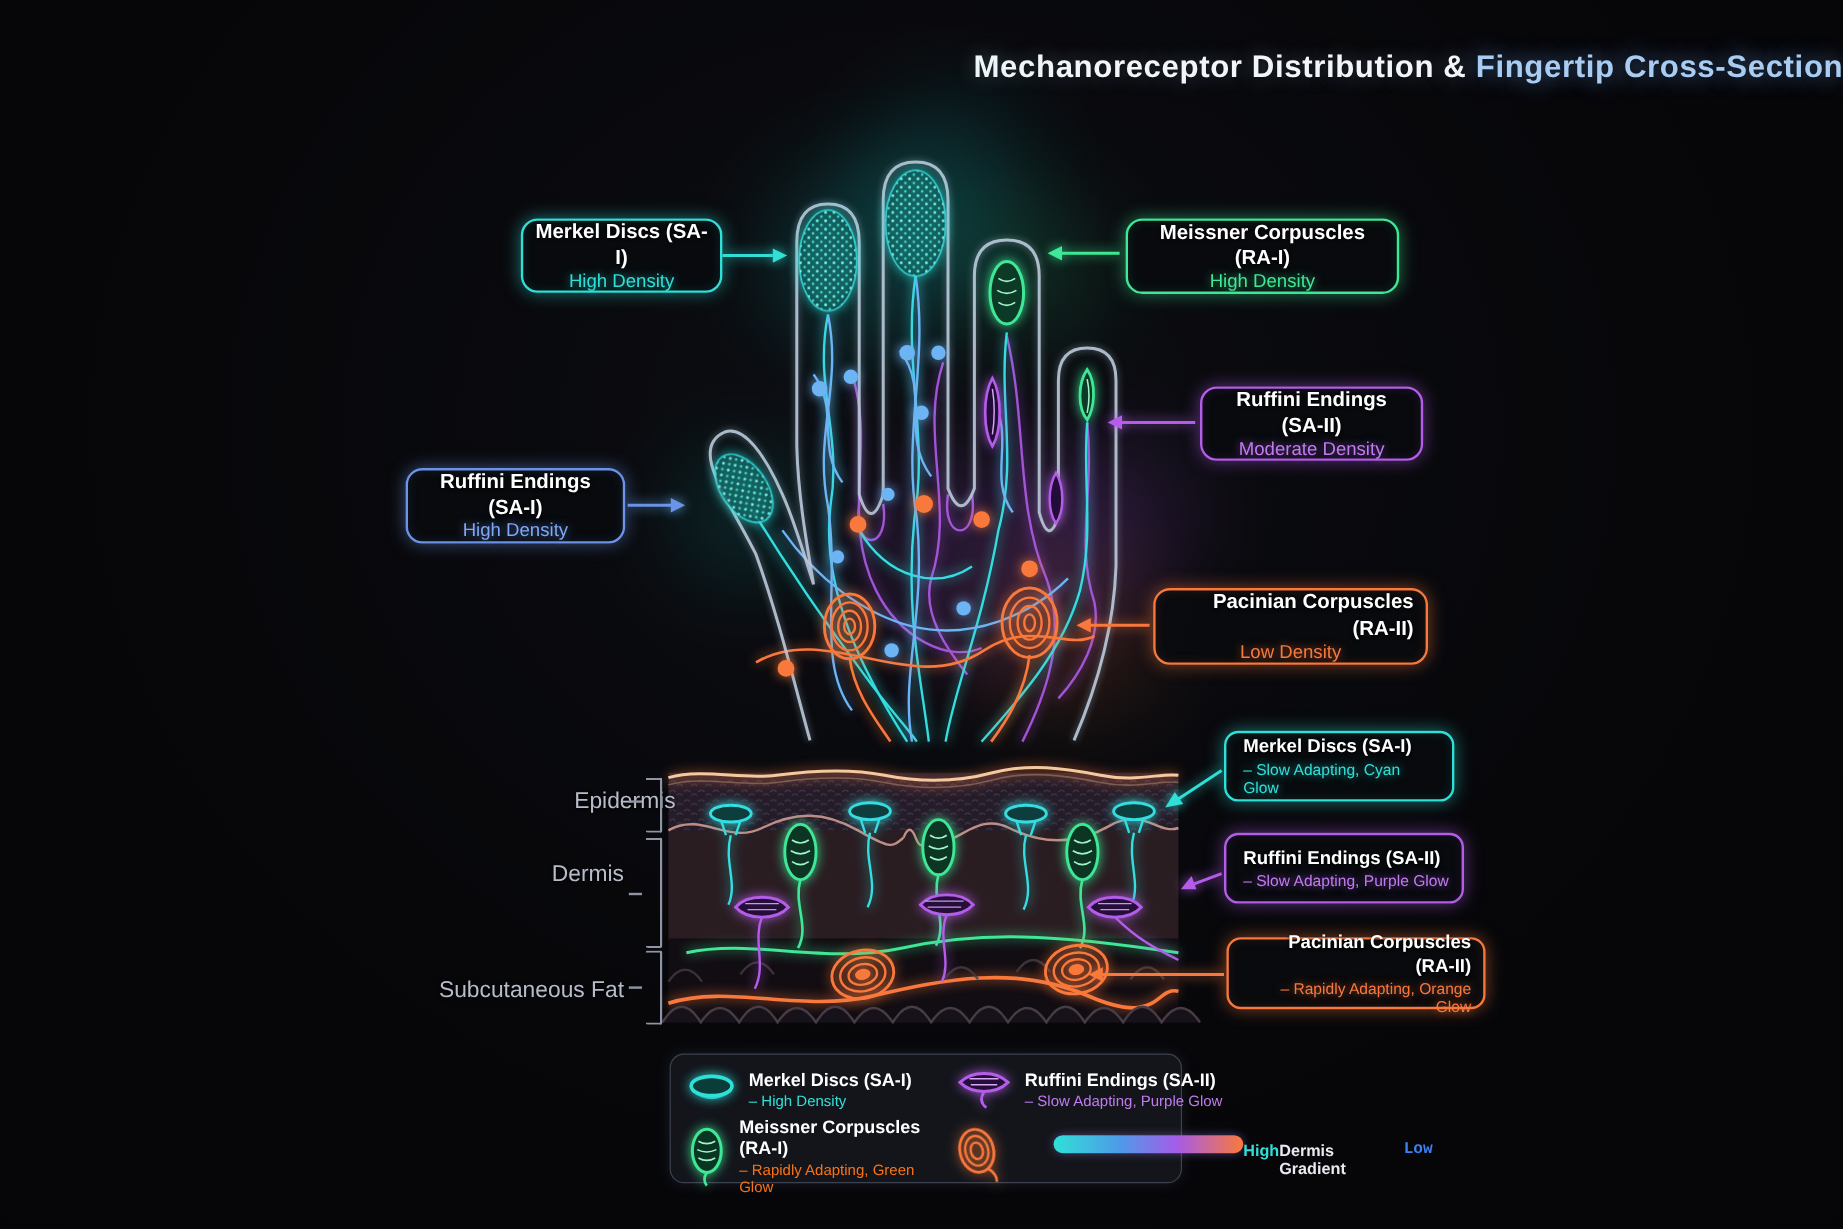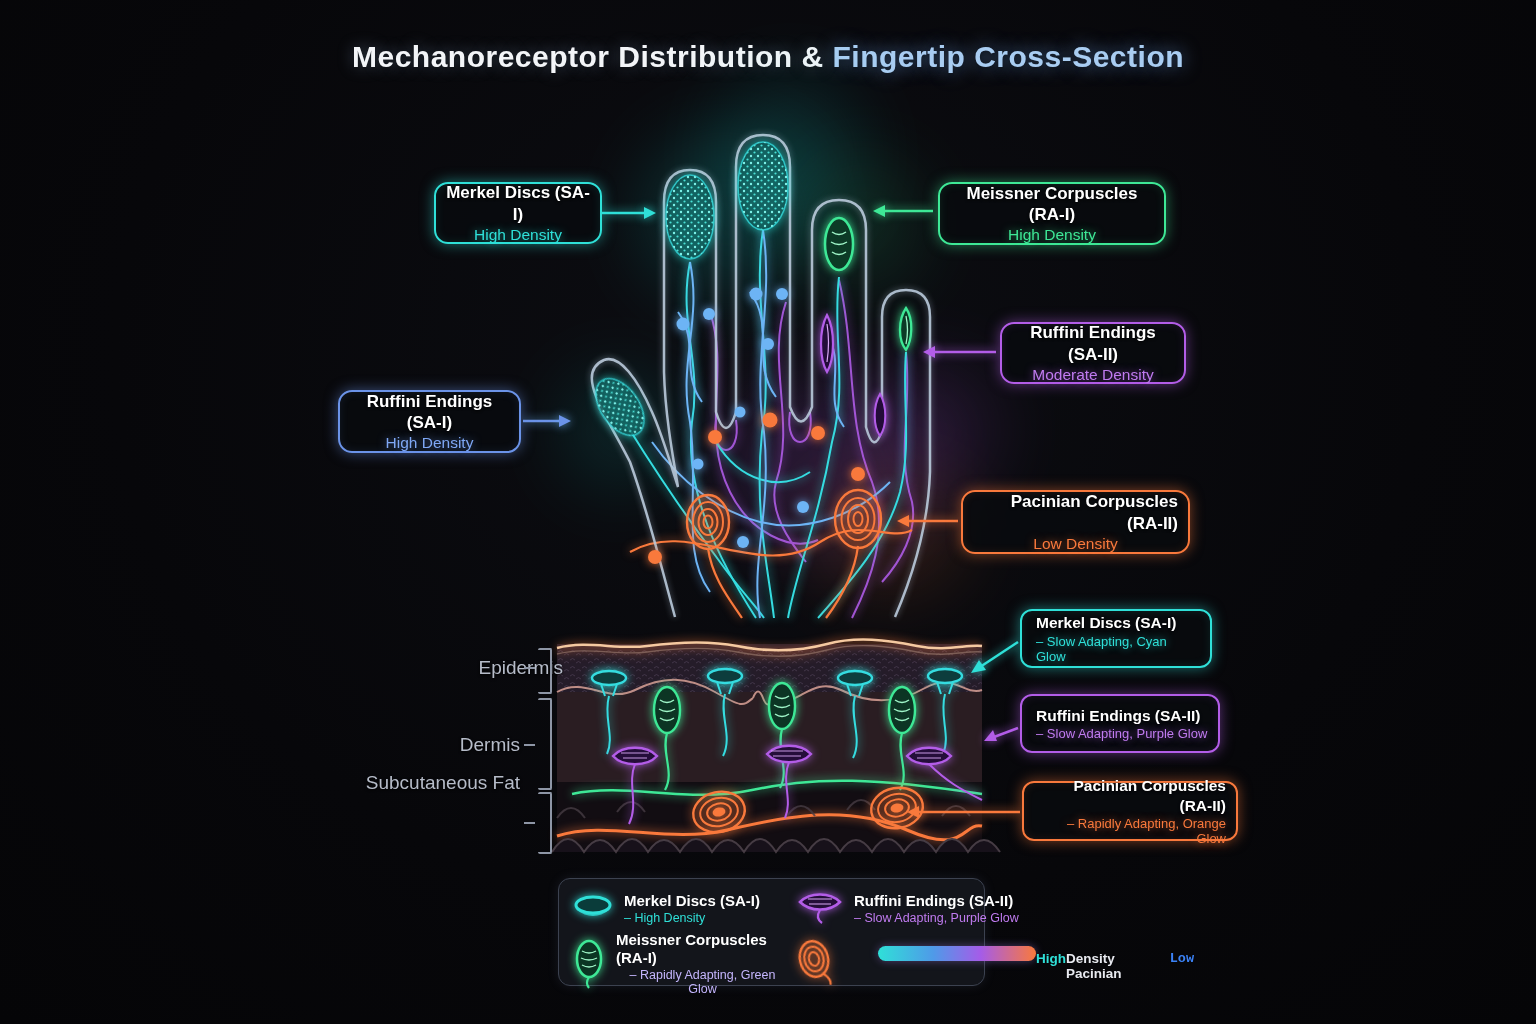--- a/index.html
+++ b/index.html
@@ -1,21 +1,21 @@
 <!DOCTYPE html>
 <html><head>
 <meta charset="utf-8">
 <style>
   html,body{margin:0;padding:0;background:#07070a;}
   #stage{position:relative;width:1536px;height:1024px;overflow:hidden;
          background:radial-gradient(ellipse at 50% 35%, #0c0d12 0%, #07070a 60%, #050507 100%);
          font-family:"Liberation Sans", sans-serif;}
   
-  .title{position:absolute;top:40px;left:0;width:100%;text-align:center;
-         font-size:30px;font-weight:700;color:#f3f5f8;letter-spacing:.5px;
+  .title{position:absolute;top:40px;left:0;width:100%;text-align:right;
+         font-size:26px;font-weight:700;color:#f3f5f8;letter-spacing:.5px;
          text-shadow:0 0 16px rgba(170,200,240,.35),0 2px 4px rgba(0,0,0,.8);}
   .title .accent{color:#a9cdf2;text-shadow:0 0 18px rgba(120,170,240,.65),0 2px 4px rgba(0,0,0,.8);}
   
   .blob{position:absolute;border-radius:50%;filter:blur(36px);pointer-events:none;}
   
   .callout{position:absolute;border-radius:14px;background:rgba(8,10,14,.86);
            display:flex;flex-direction:column;justify-content:center;align-items:center;
            text-align:center;padding:6px 10px;box-sizing:border-box;}
   .callout .t{color:#ffffff;font-weight:700;font-size:17px;line-height:1.25;
               text-shadow:0 1px 3px rgba(0,0,0,.9);}
@@ -40,21 +40,21 @@
   .dash{position:absolute;height:2px;background:#8e96a6;}
   
   .legend{position:absolute;left:558px;top:878px;width:427px;height:108px;
           background:#13151b;border:1.5px solid #3c4250;border-radius:12px;
           box-shadow:0 0 12px rgba(140,160,200,.12);
           display:grid;grid-template-columns:218px 1fr;grid-template-rows:1fr 1fr;
           padding:10px 12px;box-sizing:border-box;column-gap:6px;row-gap:4px;}
   .leg-item{display:flex;align-items:center;gap:9px;}
   .leg-text .lt{color:#fff;font-weight:700;font-size:15px;line-height:1.2;}
   .leg-text .ls{font-size:12.5px;font-weight:500;margin-top:1px;}
-  .ls-cyan{color:#2fe0d8;} .ls-green{color:#c4b5fd;text-align:center;} .ls-purple{color:#c07bf0;}
+  .ls-cyan{color:#2fe0d8;} .ls-green{color:#f97316;} .ls-purple{color:#c07bf0;}
   .grad-cell{display:flex;align-items:center;gap:9px;}
   .grad-col{display:flex;flex:1;margin-left:36px;}
   .grad-bar{height:15px;border-radius:8px;width:158px;
             background:linear-gradient(90deg,#2fe0d8 0%,#4f9ae8 35%,#a55ce8 65%,#f9793c 100%);
             box-shadow:0 0 8px rgba(150,120,220,.45);}
   .grad-labels{display:flex;justify-content:space-between;width:158px;margin-top:5px;
                font-size:13.5px;font-weight:700;}
   .grad-labels .hi{color:#2fe0d8;} .grad-labels .mid{color:#e8eaf0;font-weight:600;} .grad-labels .lo{color:#3b82f6;font-family:Liberation Mono, monospace;}
   
   .gw{filter:drop-shadow(0 0 3px rgba(190,210,230,.55));}
@@ -318,25 +318,25 @@
   </div>
   <div class="callout c-orange" style="left:961px;top:490px;width:229px;height:64px;">
     <div class="t">Pacinian Corpuscles (RA-II)</div>
     <div class="s">Low Density</div>
   </div>
 
   <div class="layer-label" style="right:973px;top:657px;width:140px;">Epidermis</div>
   <div class="dash" style="left:524px;top:667px;width:11px;"></div>
   <div class="bracket" style="left:538px;top:648px;height:42px;"></div>
 
-  <div class="layer-label" style="right:1016px;top:734px;width:140px;">Dermis</div>
+  <div class="layer-label" style="right:1016px;top:718px;width:140px;">Dermis</div>
   <div class="dash" style="left:524px;top:744px;width:11px;"></div>
   <div class="bracket" style="left:538px;top:698px;height:88px;"></div>
 
-  <div class="layer-label" style="right:1016px;top:772px;width:190px;">Subcutaneous Fat</div>
+  <div class="layer-label" style="right:1016px;top:815px;width:190px;">Subcutaneous Fat</div>
   <div class="dash" style="left:524px;top:822px;width:11px;"></div>
   <div class="bracket" style="left:538px;top:792px;height:58px;"></div>
 
   <div class="callout sec c-cyan" style="left:1020px;top:609px;width:192px;height:59px;">
     <div class="t">Merkel Discs (SA-I)</div>
     <div class="s">– Slow Adapting, Cyan Glow</div>
   </div>
   <div class="callout sec c-purple" style="left:1020px;top:694px;width:200px;height:59px;">
     <div class="t">Ruffini Endings (SA-II)</div>
     <div class="s">– Slow Adapting, Purple Glow</div>
@@ -395,20 +395,20 @@
           <ellipse cx="19" cy="20" rx="14" ry="18" stroke-width="2.4"></ellipse>
           <ellipse cx="19" cy="20" rx="9.5" ry="12.5" stroke-width="2"></ellipse>
           <ellipse cx="19" cy="20" rx="5" ry="7" stroke-width="2"></ellipse>
           <path d="M24 36 q7 7 5 13" stroke-width="2.2"></path>
         </g>
       </svg>
       <div class="grad-col">
         <div class="grad-bar"></div>
         <div class="grad-labels">
           <span class="hi">High</span>
-          <span class="mid">Density Pacinian</span>
+          <span class="mid">Dermis Gradient</span>
           <span class="lo">Low</span>
         </div>
       </div>
     </div>
   </div>
 
 </div>
 
 </body></html>

